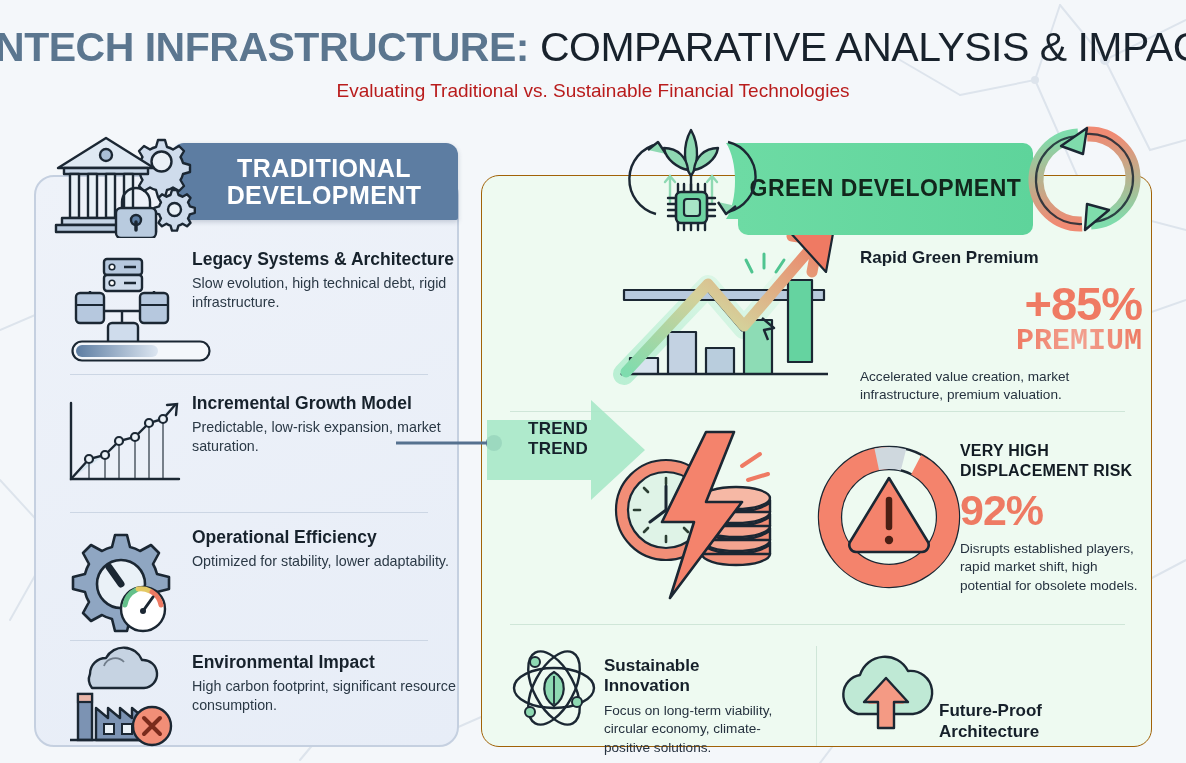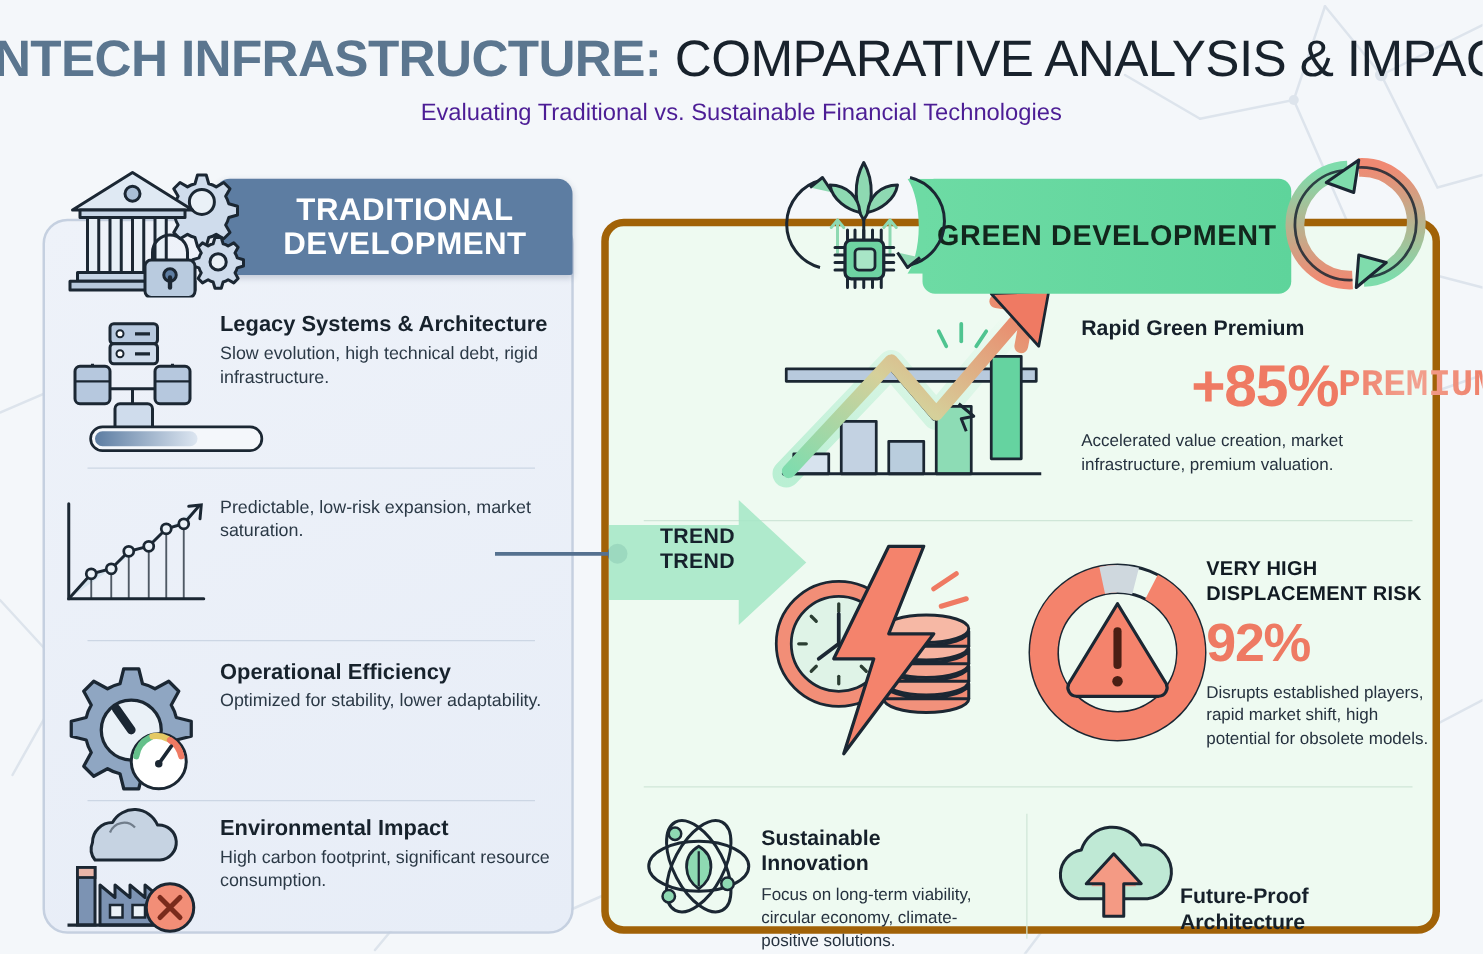--- a/index.html
+++ b/index.html
@@ -14,21 +14,21 @@
   
   #bg-pattern { position:absolute; inset:0; z-index:0; }
 
   
   .header { position:absolute; top:0; left:0; width:1186px; height:118px; z-index:3;
             display:flex; flex-direction:column; align-items:center; justify-content:flex-start; }
   .title { margin-top:24px; font-size:41px; letter-spacing:-0.5px; white-space:nowrap;
            font-weight:700; font-stretch:condensed; }
   .title .t-strong { color:#5b768f; font-weight:700; }
   .title .t-rest { color:#18222c; font-weight:400; }
-  .subtitle { margin-top:9px; font-size:19px; color:#4c1d95; font-weight:400; }
+  .subtitle { margin-top:9px; font-size:19px; color:#b91c1c; font-weight:400; }
 
   
   .panel { position:absolute; z-index:2; }
 
   #panel-traditional {
     left:34px; top:175px; width:425px; height:572px;
     background:linear-gradient(160deg,#eef2f9 0%,#e7edf7 100%);
     border:2px solid #c5d0e0; border-radius:20px;
   }
   #trad-header {
@@ -37,34 +37,34 @@
     box-shadow:0 2px 5px rgba(40,60,90,.22);
     display:flex; align-items:center; justify-content:center;
     padding-left:18px;
   }
   #trad-header .ht { color:#fff; font-size:25px; font-weight:700; line-height:1.08;
                      letter-spacing:.4px; text-align:center; }
 
   #panel-green {
     left:481px; top:175px; width:671px; height:572px;
     background:#eefaf1;
-    border:6px solid #a16207; border-radius:18px;
+    border:1px solid #a16207; border-radius:18px;
   }
   #green-header {
     position:absolute; left:738px; top:143px; width:295px; height:92px; z-index:4;
     background:linear-gradient(90deg,#6ddba4 0%,#5ed49b 100%);
     border-radius:10px;
     display:flex; align-items:center; justify-content:center;
   }
   #green-header .ht { color:#12261c; font-size:23px; font-weight:700; line-height:1.1;
                       letter-spacing:.5px; text-align:center; }
   #green-notch { position:absolute; left:718px; top:143px; width:30px; height:76px; z-index:3; }
 
   
-  .trow { position:absolute; left:0; width:425px; display:flex; align-items:flex-start; }
+  .trow { position:absolute; left:16px; width:425px; display:flex; align-items:flex-start; }
   .trow .ico { width:140px; display:flex; justify-content:center; padding-top:4px; flex:none; }
   .trow .txt { padding-right:14px; }
   .trow .h { font-size:17.5px; font-weight:700; color:#17222c; line-height:1.2; }
   .trow .d { font-size:14.3px; color:#2b3946; line-height:1.35; margin-top:4px; }
 
   .tdiv { position:absolute; left:34px; width:358px; height:1px; background:#ccd6e4; }
 
   
   .gtext-h { font-size:17px; font-weight:700; color:#16202a; line-height:1.2; }
   .gtext-d { font-size:13.6px; color:#26323f; line-height:1.36; margin-top:5px; }
@@ -184,20 +184,21 @@
           <circle cx="28" cy="62" r="4"></circle>
             <circle cx="44" cy="58" r="4"></circle>
           <circle cx="58" cy="44" r="4"></circle>
             <circle cx="74" cy="40" r="4"></circle>
           <circle cx="88" cy="26" r="4"></circle>
             <circle cx="102" cy="22" r="4"></circle>
         </g>
       </svg>
     </div>
     <div class="txt">
+      <div class="h">Incremental Growth Model</div>
       <div class="d">Predictable, low-risk expansion, market saturation.</div>
     </div>
   </div>
 
   <div class="tdiv" style="top:335px"></div>
 
   <div class="trow" style="top:350px">
     <div class="ico">
       <svg width="118" height="110" viewBox="0 0 118 110">
         <g stroke="#1b2733" stroke-width="2.6" stroke-linejoin="round">
@@ -313,21 +314,21 @@
       <g stroke="#4fc490" stroke-width="3" stroke-linecap="round">
         <path d="M140 48 L134 36"></path>
           <path d="M152 44 L152 30"></path>
           <path d="M164 48 L172 36"></path>
       </g>
       <path d="M150 94 L162 104 L152 106 L156 116" stroke="#1b2733" stroke-width="2.4" fill="none" stroke-linejoin="round"></path>
     </svg>
   </div>
   <div style="position:absolute;left:378px;top:72px;width:282px">
     <div class="gtext-h">Rapid Green Premium</div>
-    <div style="display:flex;align-items:center;margin-top:14px;margin-left:88px;">
+    <div style="display:flex;align-items:flex-end;margin-top:14px;flex-direction:column">
       <div class="bignum">+85%</div>
       <div class="premium-word">PREMIUM</div>
     </div>
     <div class="gtext-d" style="margin-top:12px">Accelerated value creation, market infrastructure, premium valuation.</div>
   </div>
 
   <div class="gdiv" style="left:28px;top:235px;width:615px"></div>
 
   <div style="position:absolute;left:132px;top:254px">
     <svg width="190" height="175" viewBox="0 0 190 175">

